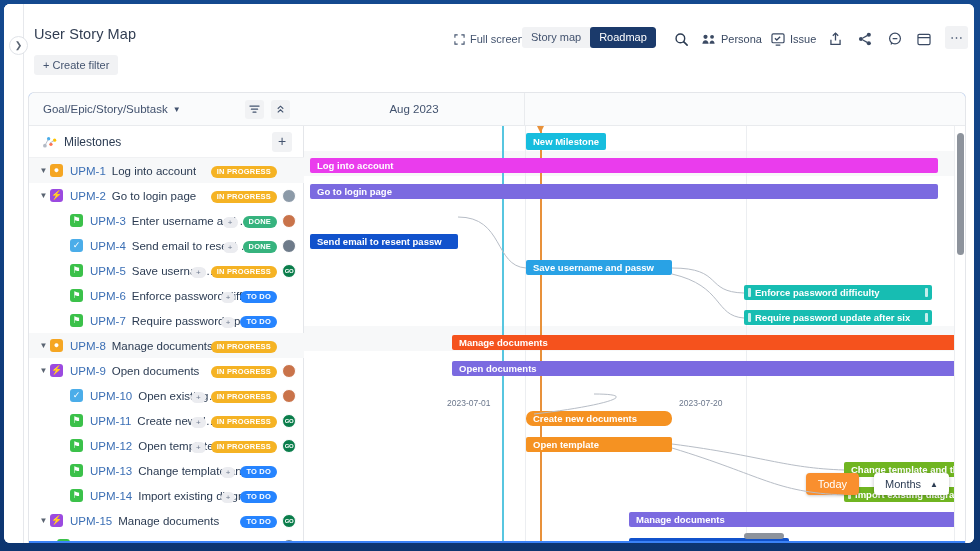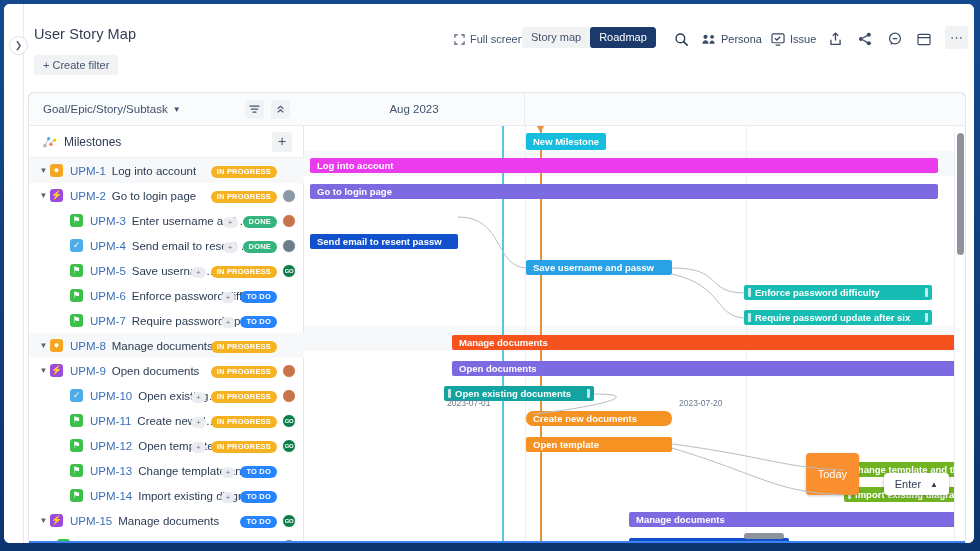--- a/index.html
+++ b/index.html
@@ -217,21 +217,21 @@
     display: flex; align-items: center; padding: 0 7px; cursor: pointer;
   }
   .datelabel {
     position: absolute; font-size: 8.5px; color: #6b778c; white-space: nowrap;
   }
   #links { position: absolute; left: 0; top: 33px; width: 663px; height: 415px; pointer-events: none; }
 
   #today-btn {
     position: absolute; right: 108px; bottom: 46px;
     background: #f98f2e; color: #fff; font-size: 11px;
-    padding: 15px 12px; border-radius: 4px; cursor: pointer;
+    padding: 5px 12px; border-radius: 4px; cursor: pointer;
     box-shadow: 0 1px 3px rgba(0,0,0,.2);
   }
   #months-btn {
     position: absolute; right: 18px; bottom: 46px;
     background: #fff; color: #2b3b52; font-size: 11px;
     padding: 5px 11px; border-radius: 4px; cursor: pointer;
     box-shadow: 0 1px 4px rgba(0,0,0,.25);
     display: flex; align-items: center; gap: 9px;
   }
   #vscroll {
@@ -579,25 +579,20 @@
                 <span class="grip l"></span>
                 <span class="grip r"></span>
                 <span>Require password update after six</span>
               </div>
               <div class="bar" style="left: 148px; top: 209px; width: 511px; background: rgb(245, 82, 29);">
                 <span>Manage documents</span>
               </div>
               <div class="bar" style="left: 148px; top: 235px; width: 511px; background: rgb(123, 106, 224);">
                 <span>Open documents</span>
               </div>
-              <div class="bar hasgrip" style="left: 140px; top: 260px; width: 150px; background: rgb(19, 163, 160);">
-                <span class="grip l"></span>
-                <span class="grip r"></span>
-                <span>Open existing documents</span>
-              </div>
               <div class="bar" style="left: 222px; top: 285px; width: 146px; background: rgb(245, 146, 34); border-radius: 7px;">
                 <span>Create new documents</span>
               </div>
               <div class="bar" style="left: 222px; top: 311px; width: 146px; background: rgb(245, 146, 34);">
                 <span>Open template</span>
               </div>
               <div class="bar" style="left: 540px; top: 336px; width: 136px; background: rgb(112, 181, 33);">
                 <span>Change template and the</span>
               </div>
               <div class="bar hasgrip" style="left: 540px; top: 361px; width: 136px; background: rgb(112, 181, 33);">
@@ -610,21 +605,21 @@
               <div class="bar" style="left: 325px; top: 412px; width: 160px; background: rgb(17, 82, 204);"></div>
               <div class="milestone" style="left: 222px; top: 7px;">New Milestone</div>
               <div class="datelabel" style="left: 143px; top: 272px;">2023-07-01</div>
               <div class="datelabel" style="left: 375px; top: 272px;">2023-07-20</div>
             </div>
         <div id="vscroll-track"></div>
         <div id="vscroll"></div>
         <div id="hscroll"></div>
         <div id="today-btn">Today</div>
         <div id="months-btn">
-          <span>Enter</span>
+          <span>Months</span>
           <span style="font-size:8px;">▲</span>
         </div>
       <svg id="links" width="663" height="415">
               <path d="M154 91 C 200 91, 190 140, 222 142" fill="none" stroke="#b7bdc6" stroke-width="1"></path>
               <path d="M368 142 C 420 142, 400 166, 440 167" fill="none" stroke="#b7bdc6" stroke-width="1"></path>
               <path d="M368 148 C 420 160, 410 190, 440 192" fill="none" stroke="#b7bdc6" stroke-width="1"></path>
               <path d="M290 268 C 340 268, 300 280, 230 288" fill="none" stroke="#b7bdc6" stroke-width="1"></path>
               <path d="M368 318 C 460 330, 480 342, 540 344" fill="none" stroke="#b7bdc6" stroke-width="1"></path>
               <path d="M368 322 C 460 350, 470 366, 540 369" fill="none" stroke="#b7bdc6" stroke-width="1"></path>
             </svg>

